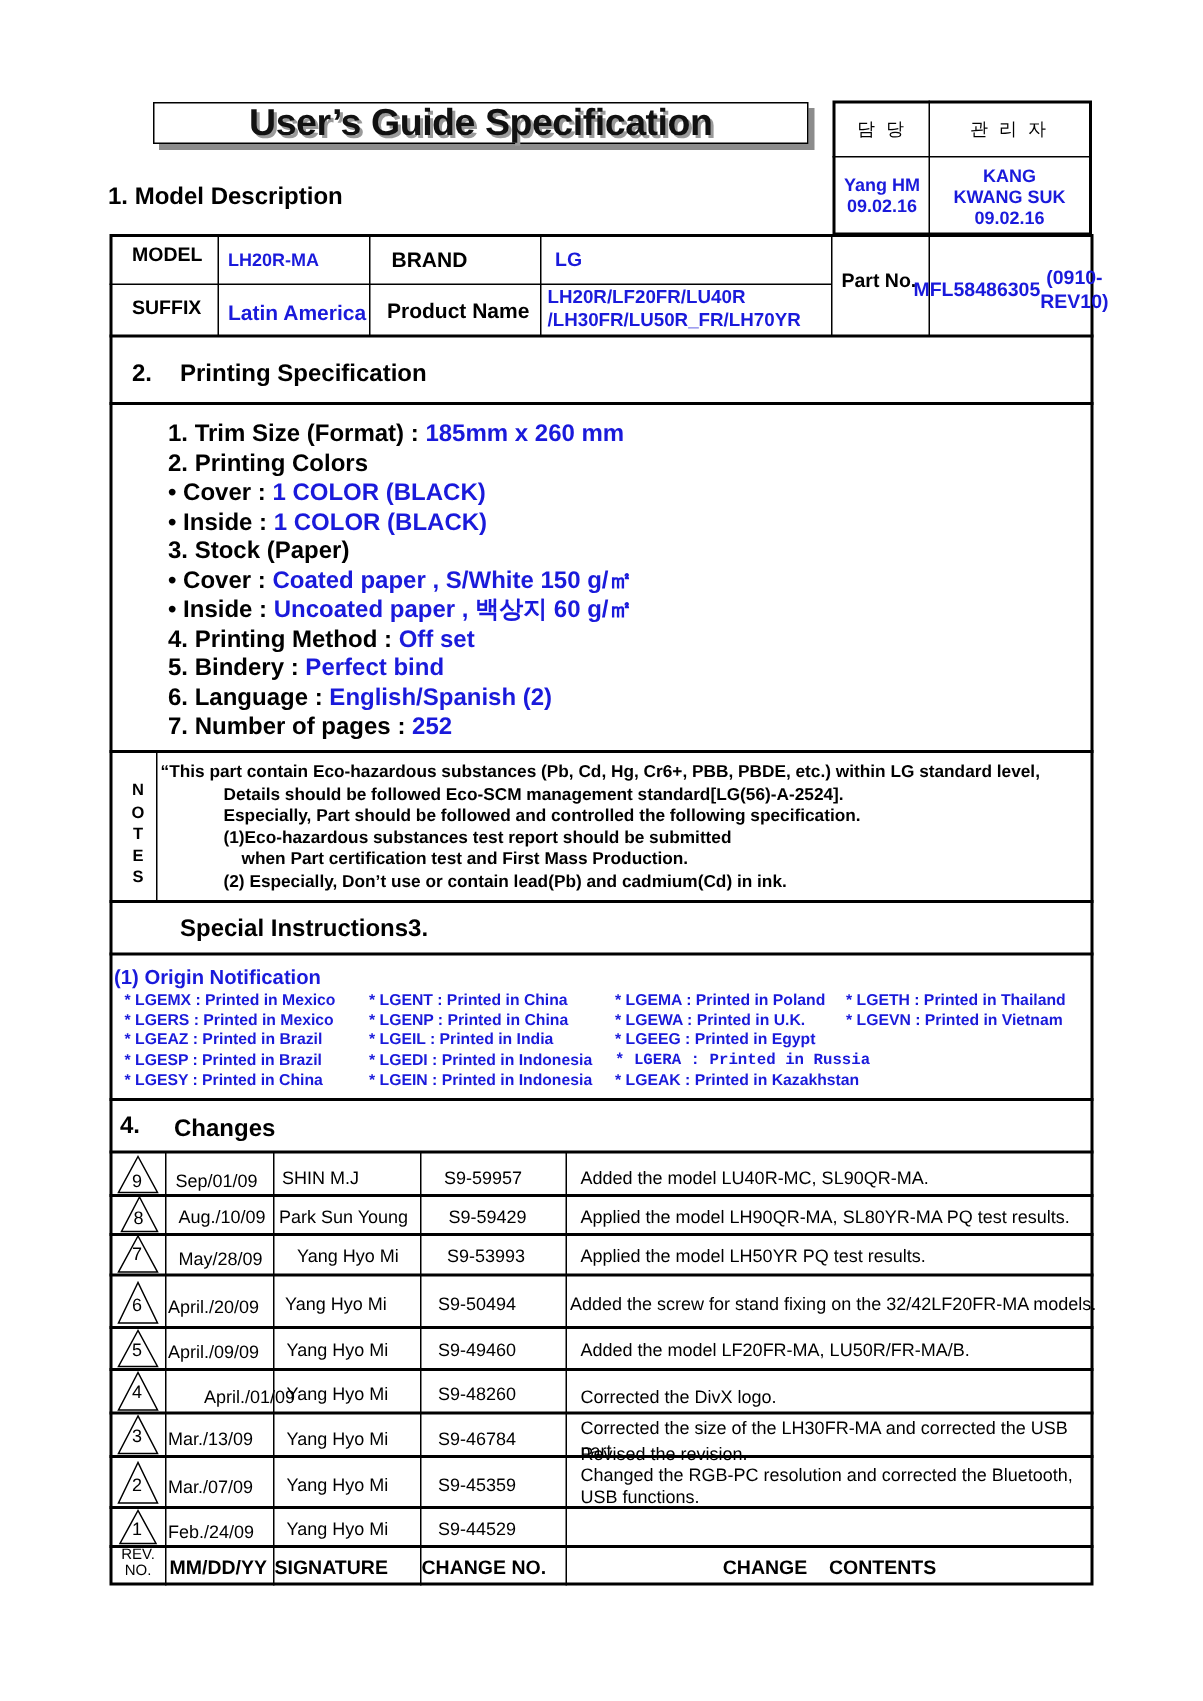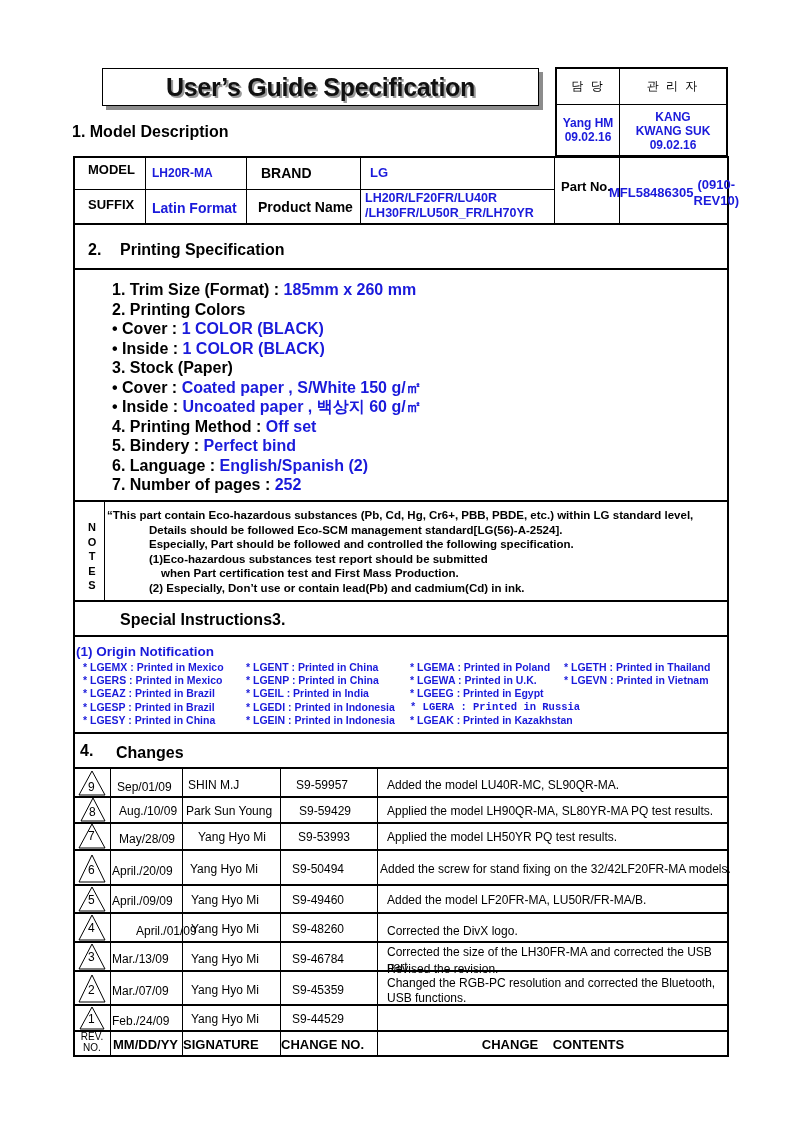--- a/index.html
+++ b/index.html
@@ -6,21 +6,21 @@
   body { width:802px; height:1134px; position:relative; overflow:hidden;
          font-family:"Liberation Sans", "DejaVu Sans", sans-serif; color:#000; }
   .abs { position:absolute; box-sizing:border-box; }
   .b { font-weight:bold; }
   .blue { color:#1a1adb; }
   .line-h { position:absolute; height:2px; background:#000; }
   .thin-h { position:absolute; height:1px; background:#000; }
   .thin-v { position:absolute; width:1px; background:#000; }
 
   
-  .title-box { left:102px; top:68px; width:437px; height:38px; border:1px solid #000;
+  .title-box { left:102px; top:68px; width:437px; height:28px; border:1px solid #000;
     box-shadow:4px 4px 0 #8c8c8c; background:#fff; display:flex; align-items:center; justify-content:center; }
   .title-text { font-size:25px; font-weight:bold; color:#111; text-shadow:2px 2px 0 #9a9a9a; letter-spacing:-0.3px; }
 
   .approval { left:555px; top:67px; width:173px; height:90px; border:2px solid #000; }
   .cell-center { display:flex; align-items:center; justify-content:center; text-align:center; }
 
   .sec-head { font-size:16px; font-weight:bold; }
   .spec-line { font-size:16px; font-weight:bold; line-height:19.5px; white-space:nowrap; }
   .notes-text { font-size:11.5px; font-weight:bold; line-height:14.6px; white-space:nowrap; }
   .origin-item { font-size:10.5px; font-weight:bold; color:#1a1adb; white-space:nowrap; line-height:13px; }
@@ -58,21 +58,21 @@
 <div class="thin-v" style="left:554px; top:156px; height:68px;"></div>
 <div class="thin-v" style="left:619px; top:156px; height:68px;"></div>
 <div class="thin-h" style="left:73px; top:189px; width:481px;"></div>
 <div class="line-h" style="left:73px; top:223px; width:656px;"></div>
 
 <div class="abs b" style="left:88px; top:162px; font-size:13px;">MODEL</div>
 <div class="abs b blue" style="left:152px; top:166px; font-size:12px;">LH20R-MA</div>
 <div class="abs b" style="left:261px; top:165px; font-size:14px;">BRAND</div>
 <div class="abs b blue" style="left:370px; top:165px; font-size:13px;">LG</div>
 <div class="abs b" style="left:88px; top:197px; font-size:13px;">SUFFIX</div>
-<div class="abs b blue" style="left:152px; top:200px; font-size:14px;">Latin Format</div>
+<div class="abs b blue" style="left:152px; top:200px; font-size:14px;">Latin America</div>
 <div class="abs b" style="left:258px; top:199px; font-size:14px;">Product Name</div>
 <div class="abs b blue" style="left:365px; top:191px; font-size:12.5px; line-height:15px;">
   <div>LH20R/LF20FR/LU40R</div>
   <div>/LH30FR/LU50R_FR/LH70YR</div>
 </div>
 <div class="abs b" style="left:561px; top:179px; font-size:13px;">Part No.</div>
 <div class="abs b blue cell-center" style="left:621px; top:177px; width:106px; font-size:13px; flex-direction:row; line-height:16px;">
   <span>MFL58486305</span>
   <span>(0910-REV10)</span>
 </div>

